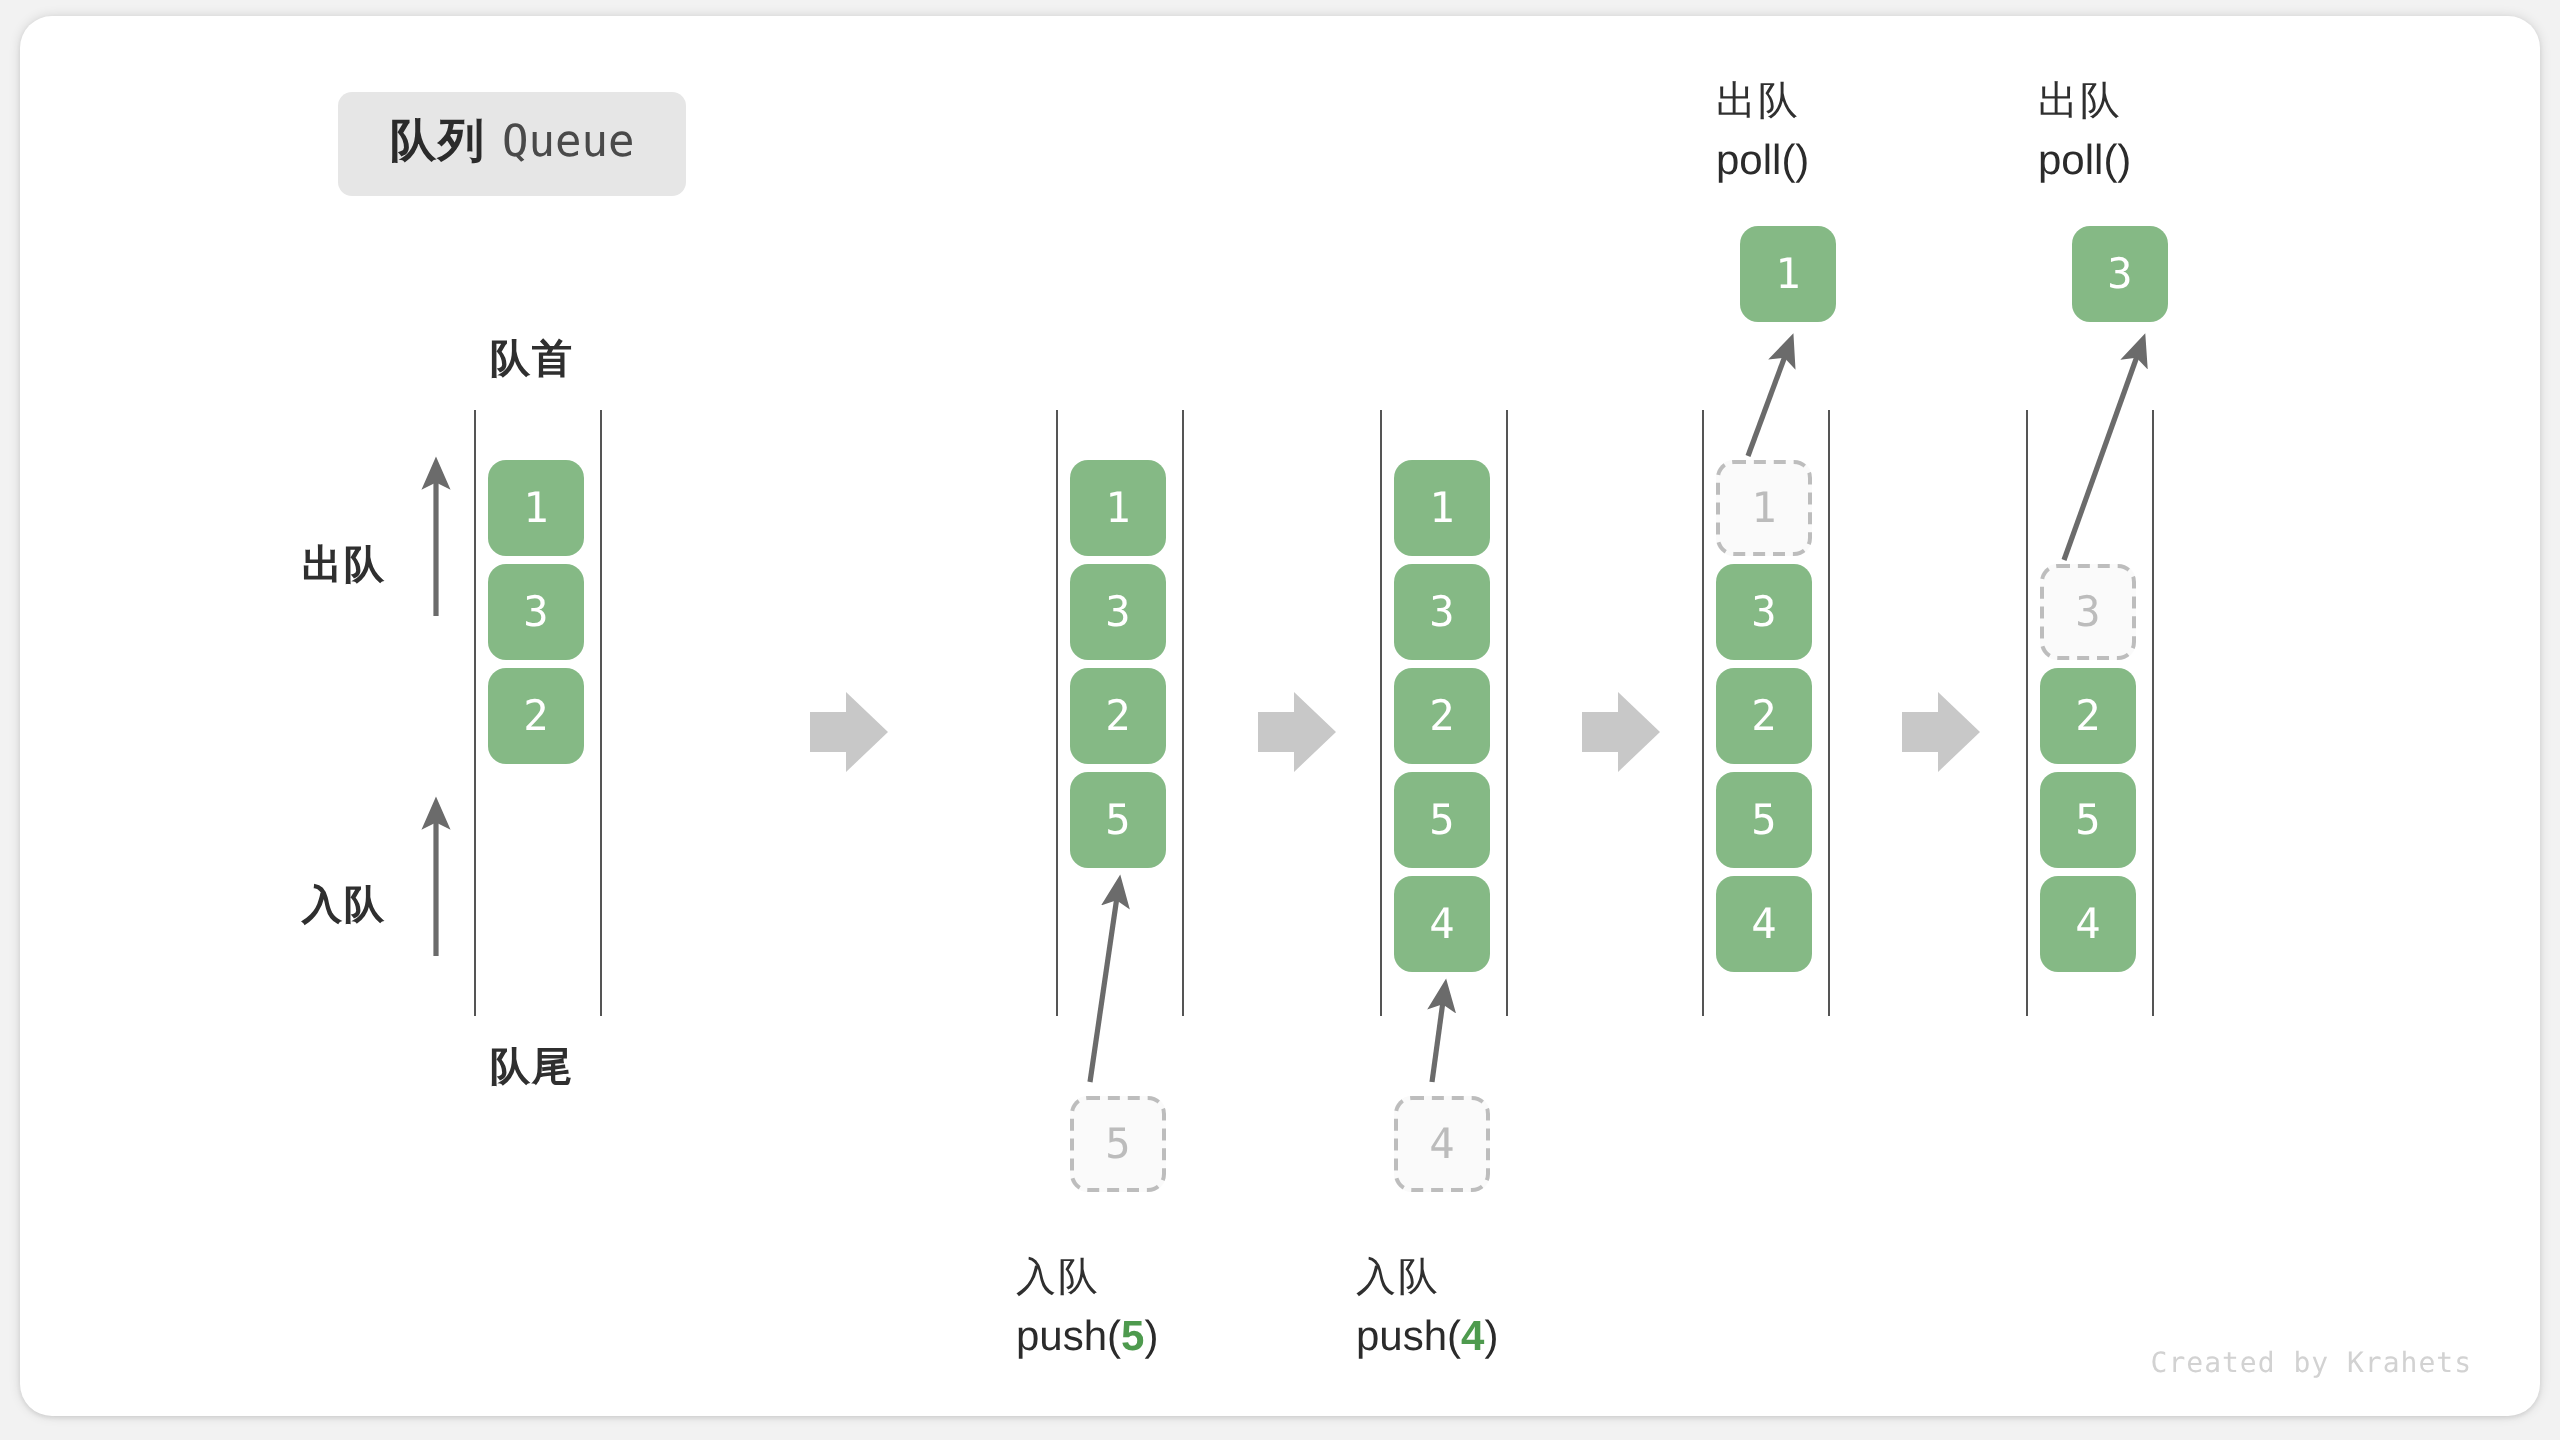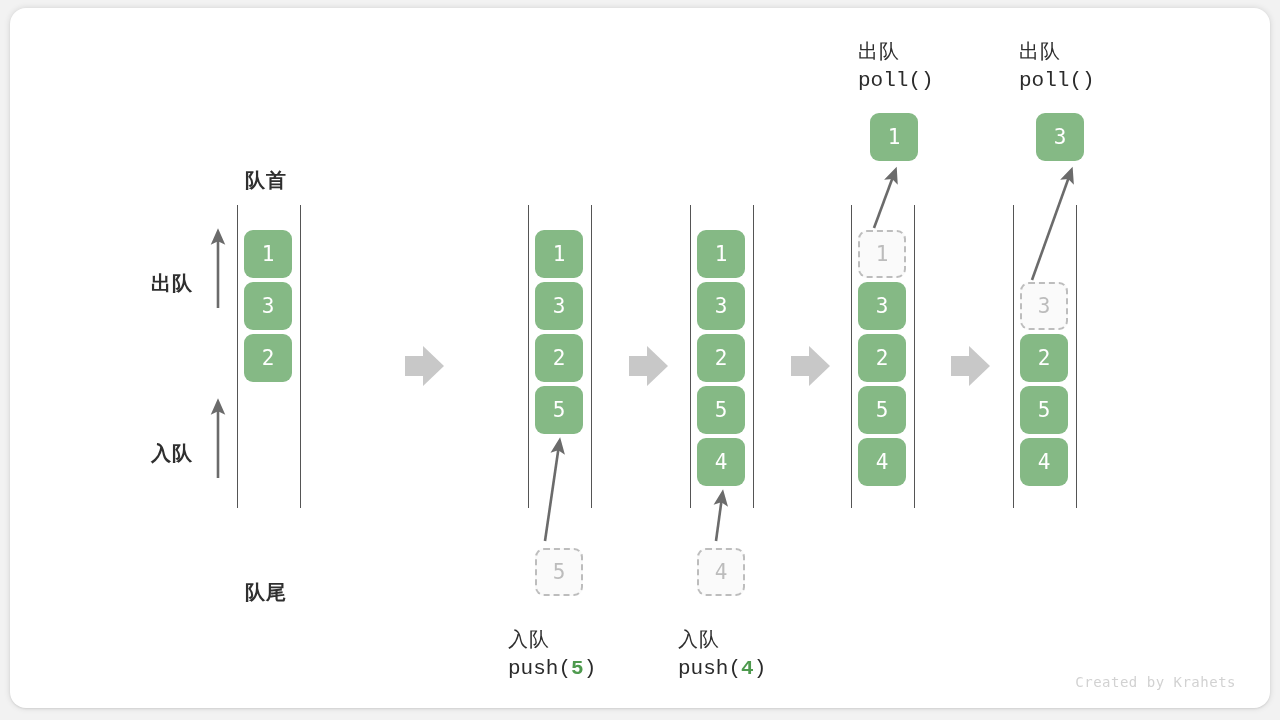--- a/index.html
+++ b/index.html
@@ -82,21 +82,21 @@
     white-space: nowrap;
   }
   .cap .cn {
     display: block;
     font-size: 20px;
     color: #2f2f2f;
     letter-spacing: 1px;
   }
   .cap .fn {
     display: block;
-    font-family: Liberation Mono, monospace;
+    font-family: Liberation Sans, sans-serif;
     font-size: 21px;
     color: #2b2b2b;
   }
   .cap .fn .num { color: #4e9a4e; font-weight: bold; }
 
   
   .rail {
     position: absolute;
     width: 1px;
     background: #555555;
@@ -144,23 +144,26 @@
     height: 700px;
     pointer-events: none;
   }
 </style>
 </head>
 <body>
 
 <div class="card">
 <div class="stage">
 
+  <div class="title-badge">
+    <span class="title-cn">队列</span><span class="title-en">Queue</span>
+  </div>
 
   <div class="lbl lbl-head" style="left:235px; top:159px;">队首</div>
-  <div class="lbl lbl-tail" style="left:235px; top:571px;text-align:center;">队尾</div>
+  <div class="lbl lbl-tail" style="left:235px; top:513px;text-align:center;">队尾</div>
   <div class="lbl lbl-dir" style="left:141px; top:262px;">出队</div>
   <div class="lbl lbl-dir" style="left:141px; top:432px;">入队</div>
 
   <div class="cap" style="left:848px; top:29px;">
     <span class="cn">出队</span>
     <span class="fn">poll()</span>
   </div>
   <div class="cap" style="left:1009px; top:29px;">
     <span class="cn">出队</span>
     <span class="fn">poll()</span>

